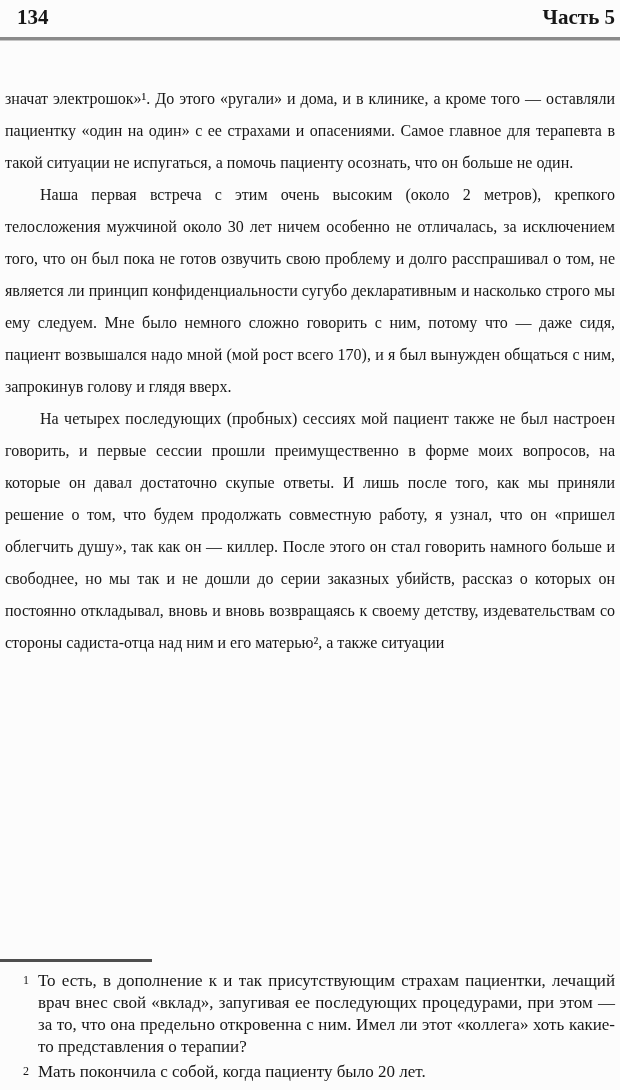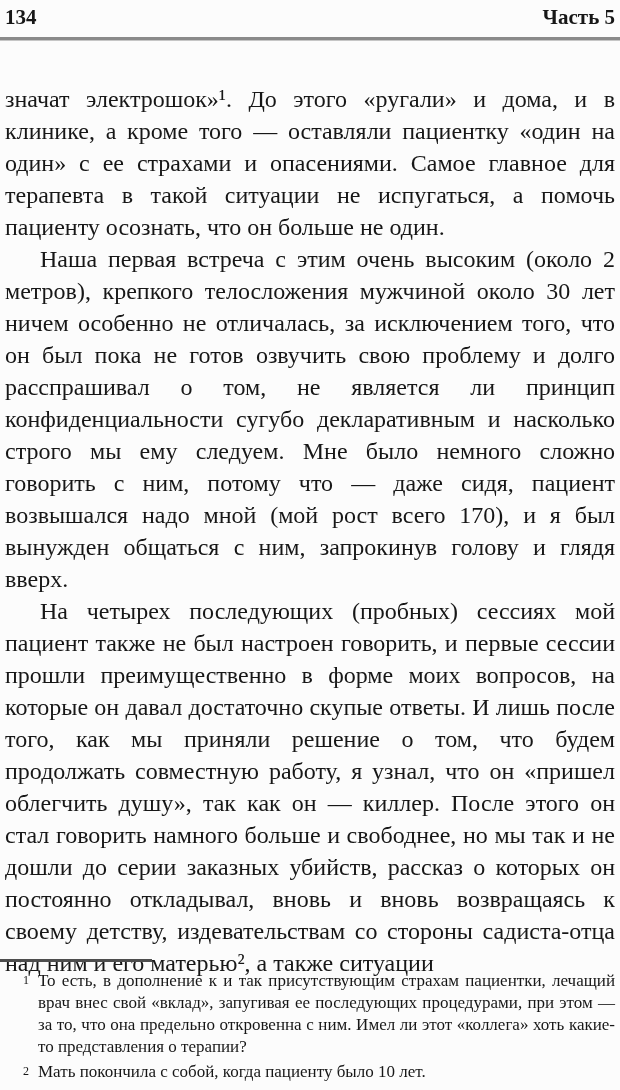--- a/index.html
+++ b/index.html
@@ -18,33 +18,34 @@
     color: #171717;
     font-family: "Liberation Serif", "DejaVu Serif", serif;
   }
   .page-header {
     display: flex;
     justify-content: space-between;
     align-items: baseline;
     font-weight: bold;
     font-size: 21px;
     line-height: 26px;
+    margin-left: 12px;
   }
   .header-rule {
     margin: 7px -5px 0;
     height: 3px;
     background: #8a8a8a;
     border-bottom: 1px solid #c6c6c6;
   }
   .body-text {
     margin-top: 42px;
   }
   p.body-par {
     margin: 0;
-    font-size: 24px;
+    font-size: 16px;
     line-height: 32px;
     text-align: justify;
     text-indent: 35px;
   }
   p.no-indent {
     text-indent: 0;
   }
   h2.section-heading {
     margin: 27px 0 22px;
     padding-left: 33px;
@@ -108,18 +109,18 @@
 
     <div class="fn-rule"></div>
 
     <div class="footnote">
       <span class="fn-num">1</span>
       <span>То есть, в дополнение к и так присутствующим страхам пациентки, лечащий врач внес свой «вклад», запугивая ее последующих процедурами, при этом — за то, что она предельно откровенна с ним. Имел ли этот «коллега» хоть какие-то представления о терапии?</span>
     </div>
 
     <div class="footnote">
       <span class="fn-num">2</span>
-      <span>Мать покончила с собой, когда пациенту было 10 лет.</span>
+      <span>Мать покончила с собой, когда пациенту было 20 лет.</span>
     </div>
 
   </div>
 
 </div>
 
 </body></html>

